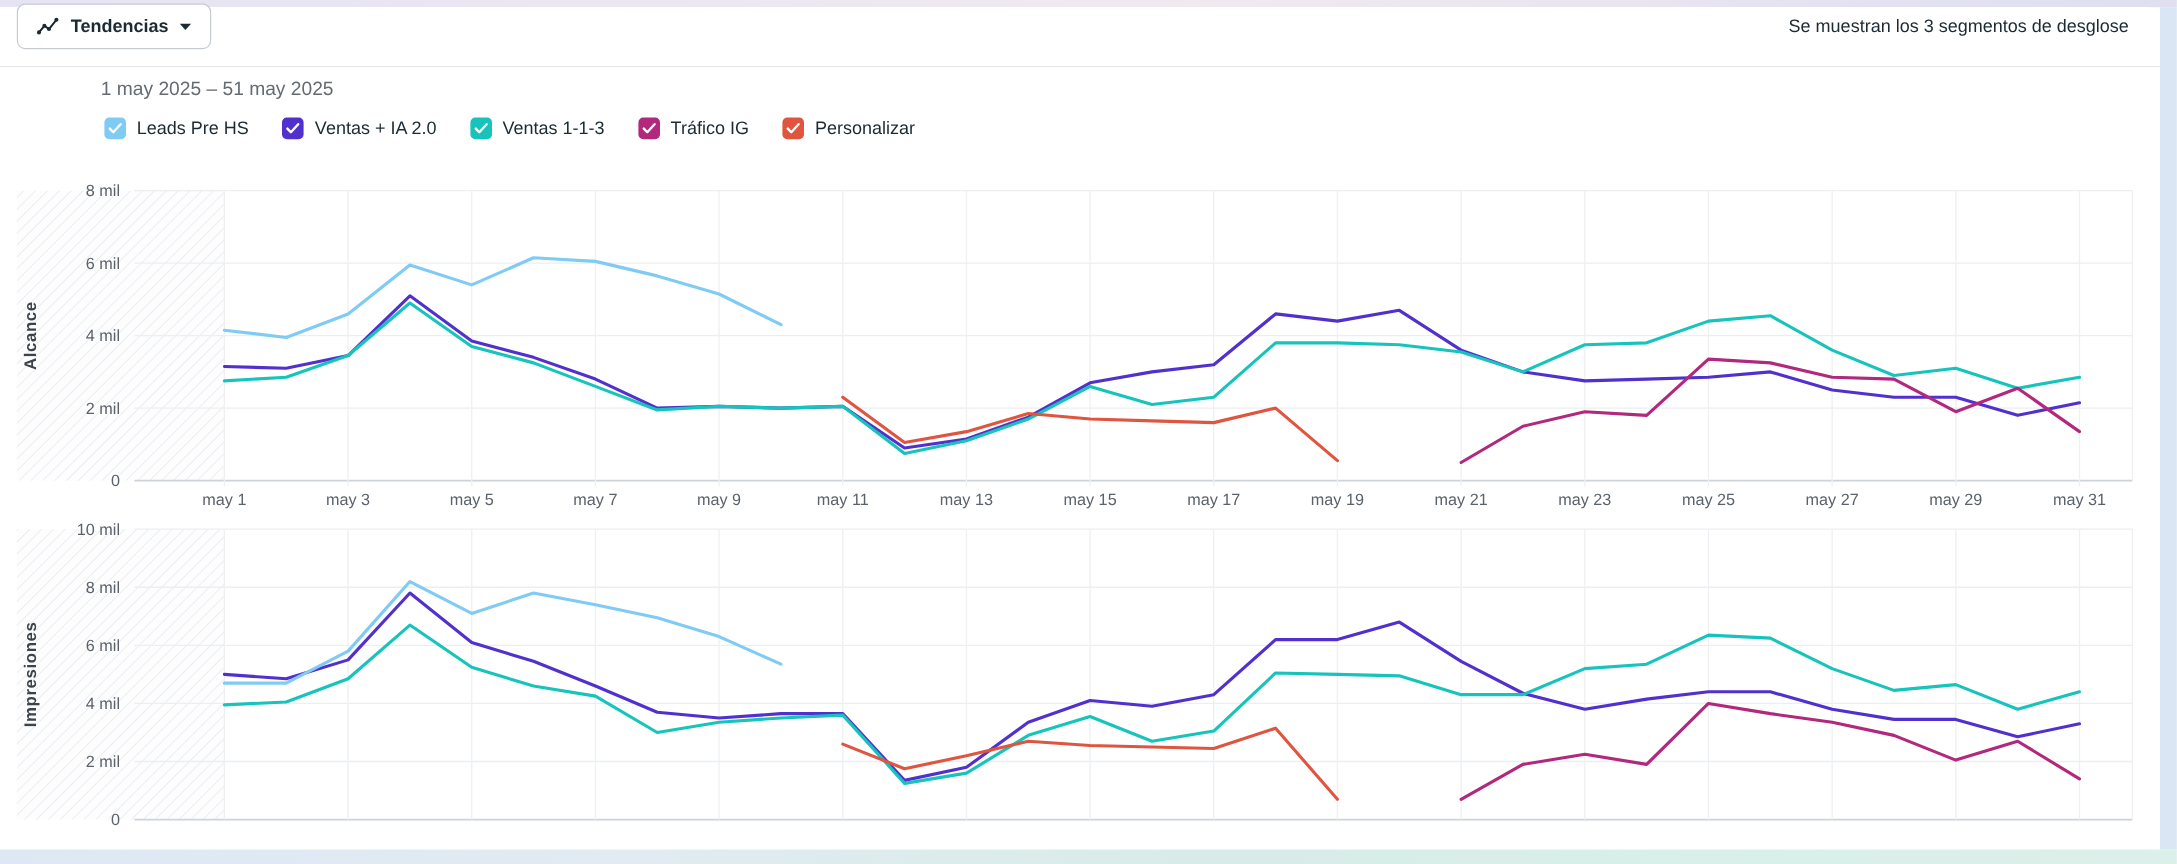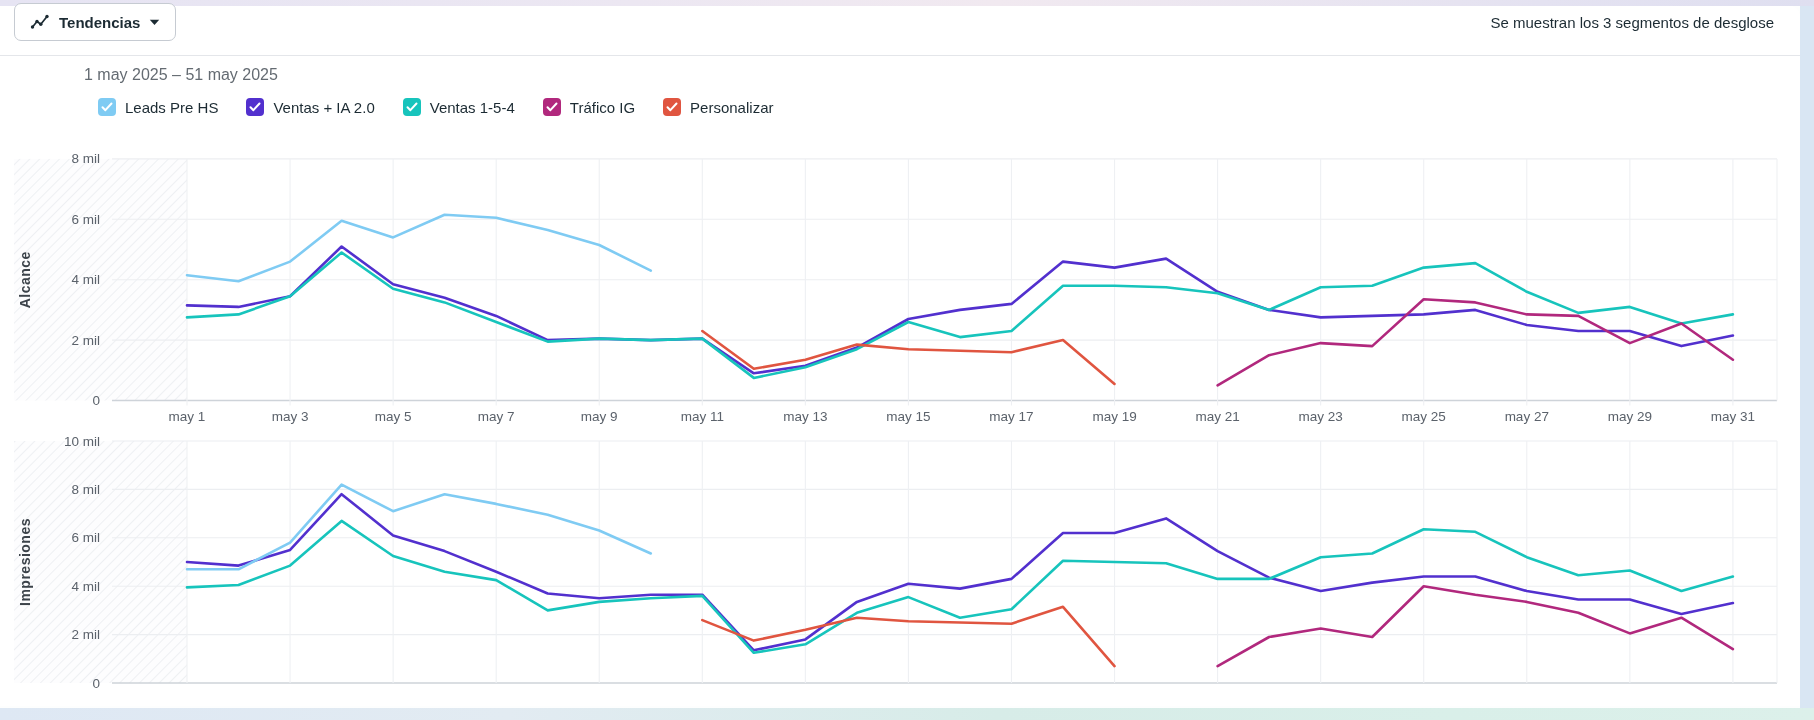--- a/index.html
+++ b/index.html
@@ -14,21 +14,21 @@
   .card { position:absolute; left:0; top:6px; width:1800px; height:700px; background:#ffffff;
     border-radius:0 10px 0 0; }
   .toolbar { position:absolute; left:0; top:0; width:100%; height:50px; display:flex; align-items:center;
     padding:0 12px 17px 14px; border-bottom:1px solid #e4e6ea; background:#fff; border-radius:0 10px 0 0; }
   .btn { display:inline-flex; align-items:center; gap:9px; background:#fff; border:1px solid #c6cbd2;
     border-radius:7px; height:38px; padding:0 15px; font-size:15px; font-weight:700; color:#1c2b33; cursor:pointer; }
   .btn svg { flex:0 0 auto; }
   .summary { margin-left:auto; margin-right:14px; font-size:15px; color:#1c2b33; }
   .toolbar .btn + .btn { margin-left:10px; }
   .date-range { position:absolute; left:84px; top:60px; font-size:16px; color:#646b72; }
-  .legend { position:absolute; left:98px; top:92px; display:flex; align-items:flex-start; gap:28px; list-style:none; }
+  .legend { position:absolute; left:87px; top:92px; display:flex; align-items:flex-start; gap:28px; list-style:none; }
   .legend-item { display:flex; align-items:center; gap:9px; cursor:pointer; }
   .legend-check { width:18px; height:18px; border-radius:4px; display:flex; align-items:center; justify-content:center; }
   .legend-label { font-size:15px; color:#1c2b33; }
   .charts-svg { position:absolute; left:0; top:124px; }
 </style>
 </head>
 <body>
 
 <div class="page">
   <div class="top-strip"></div>
@@ -78,21 +78,21 @@
             </svg>
           </span>
           <span class="legend-label">Ventas + IA 2.0</span>
         </li>
         <li class="legend-item">
           <span class="legend-check" style="background: rgb(23, 196, 188);">
             <svg width="12" height="10" viewBox="0 0 12 10">
               <path d="M1.5 5.2 L4.4 8.2 L10.5 1.5" stroke="#fff" stroke-width="2" fill="none" stroke-linecap="round" stroke-linejoin="round"></path>
             </svg>
           </span>
-          <span class="legend-label">Ventas 1-5-4</span>
+          <span class="legend-label">Ventas 1-1-3</span>
         </li>
         <li class="legend-item">
           <span class="legend-check" style="background: rgb(177, 40, 125);">
             <svg width="12" height="10" viewBox="0 0 12 10">
               <path d="M1.5 5.2 L4.4 8.2 L10.5 1.5" stroke="#fff" stroke-width="2" fill="none" stroke-linecap="round" stroke-linejoin="round"></path>
             </svg>
           </span>
           <span class="legend-label">Tráfico IG</span>
         </li>
         <li class="legend-item">

